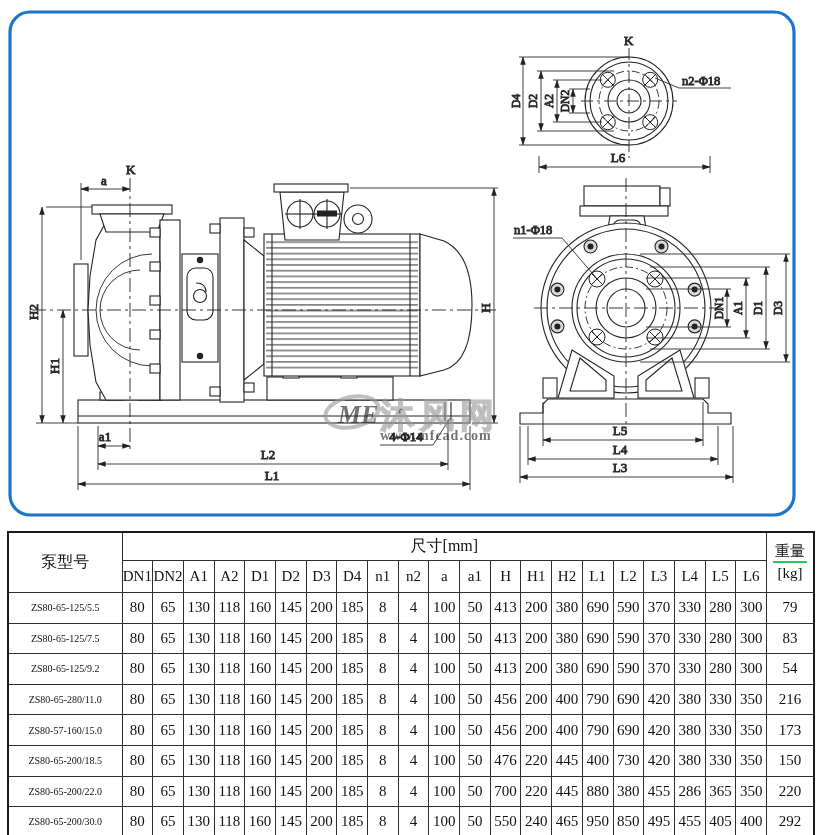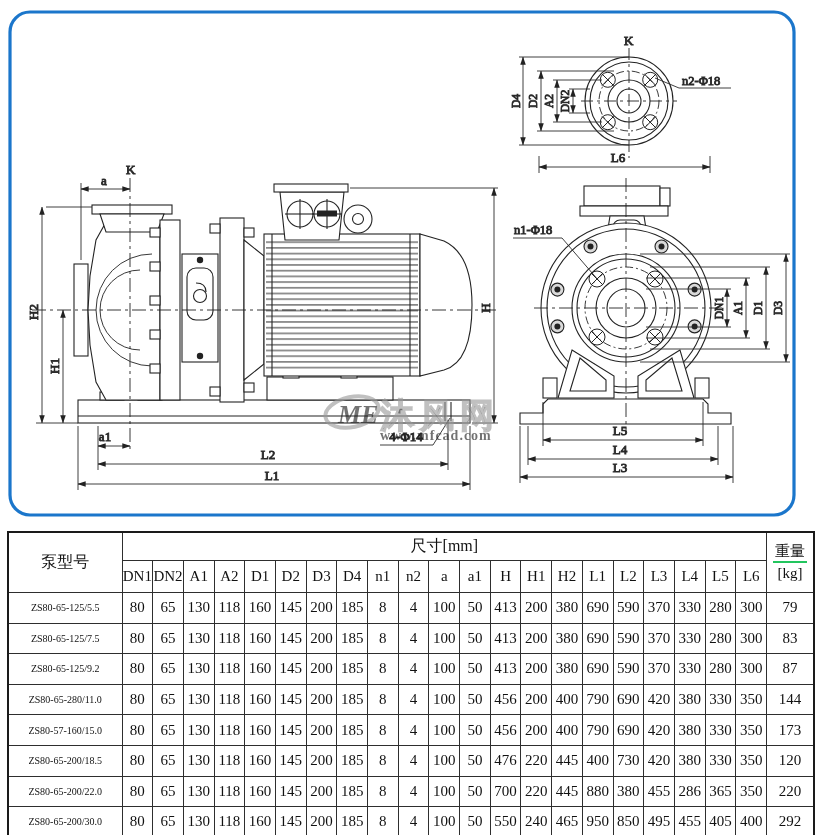--- a/index.html
+++ b/index.html
@@ -410,21 +410,21 @@
             <td>50</td>
             <td>413</td>
             <td>200</td>
             <td>380</td>
             <td>690</td>
             <td>590</td>
             <td>370</td>
             <td>330</td>
             <td>280</td>
             <td>300</td>
-            <td>87</td>
+            <td>54</td>
           </tr>
           <tr>
             <td class="model-cell">ZS80-65-280/11.0</td>
             <td>80</td>
             <td>65</td>
             <td>130</td>
             <td>118</td>
             <td>160</td>
             <td>145</td>
             <td>200</td>
@@ -435,21 +435,21 @@
             <td>50</td>
             <td>456</td>
             <td>200</td>
             <td>400</td>
             <td>790</td>
             <td>690</td>
             <td>420</td>
             <td>380</td>
             <td>330</td>
             <td>350</td>
-            <td>144</td>
+            <td>216</td>
           </tr>
           <tr>
             <td class="model-cell">ZS80-57-160/15.0</td>
             <td>80</td>
             <td>65</td>
             <td>130</td>
             <td>118</td>
             <td>160</td>
             <td>145</td>
             <td>200</td>
@@ -485,21 +485,21 @@
             <td>50</td>
             <td>476</td>
             <td>220</td>
             <td>445</td>
             <td>400</td>
             <td>730</td>
             <td>420</td>
             <td>380</td>
             <td>330</td>
             <td>350</td>
-            <td>120</td>
+            <td>150</td>
           </tr>
           <tr>
             <td class="model-cell">ZS80-65-200/22.0</td>
             <td>80</td>
             <td>65</td>
             <td>130</td>
             <td>118</td>
             <td>160</td>
             <td>145</td>
             <td>200</td>

